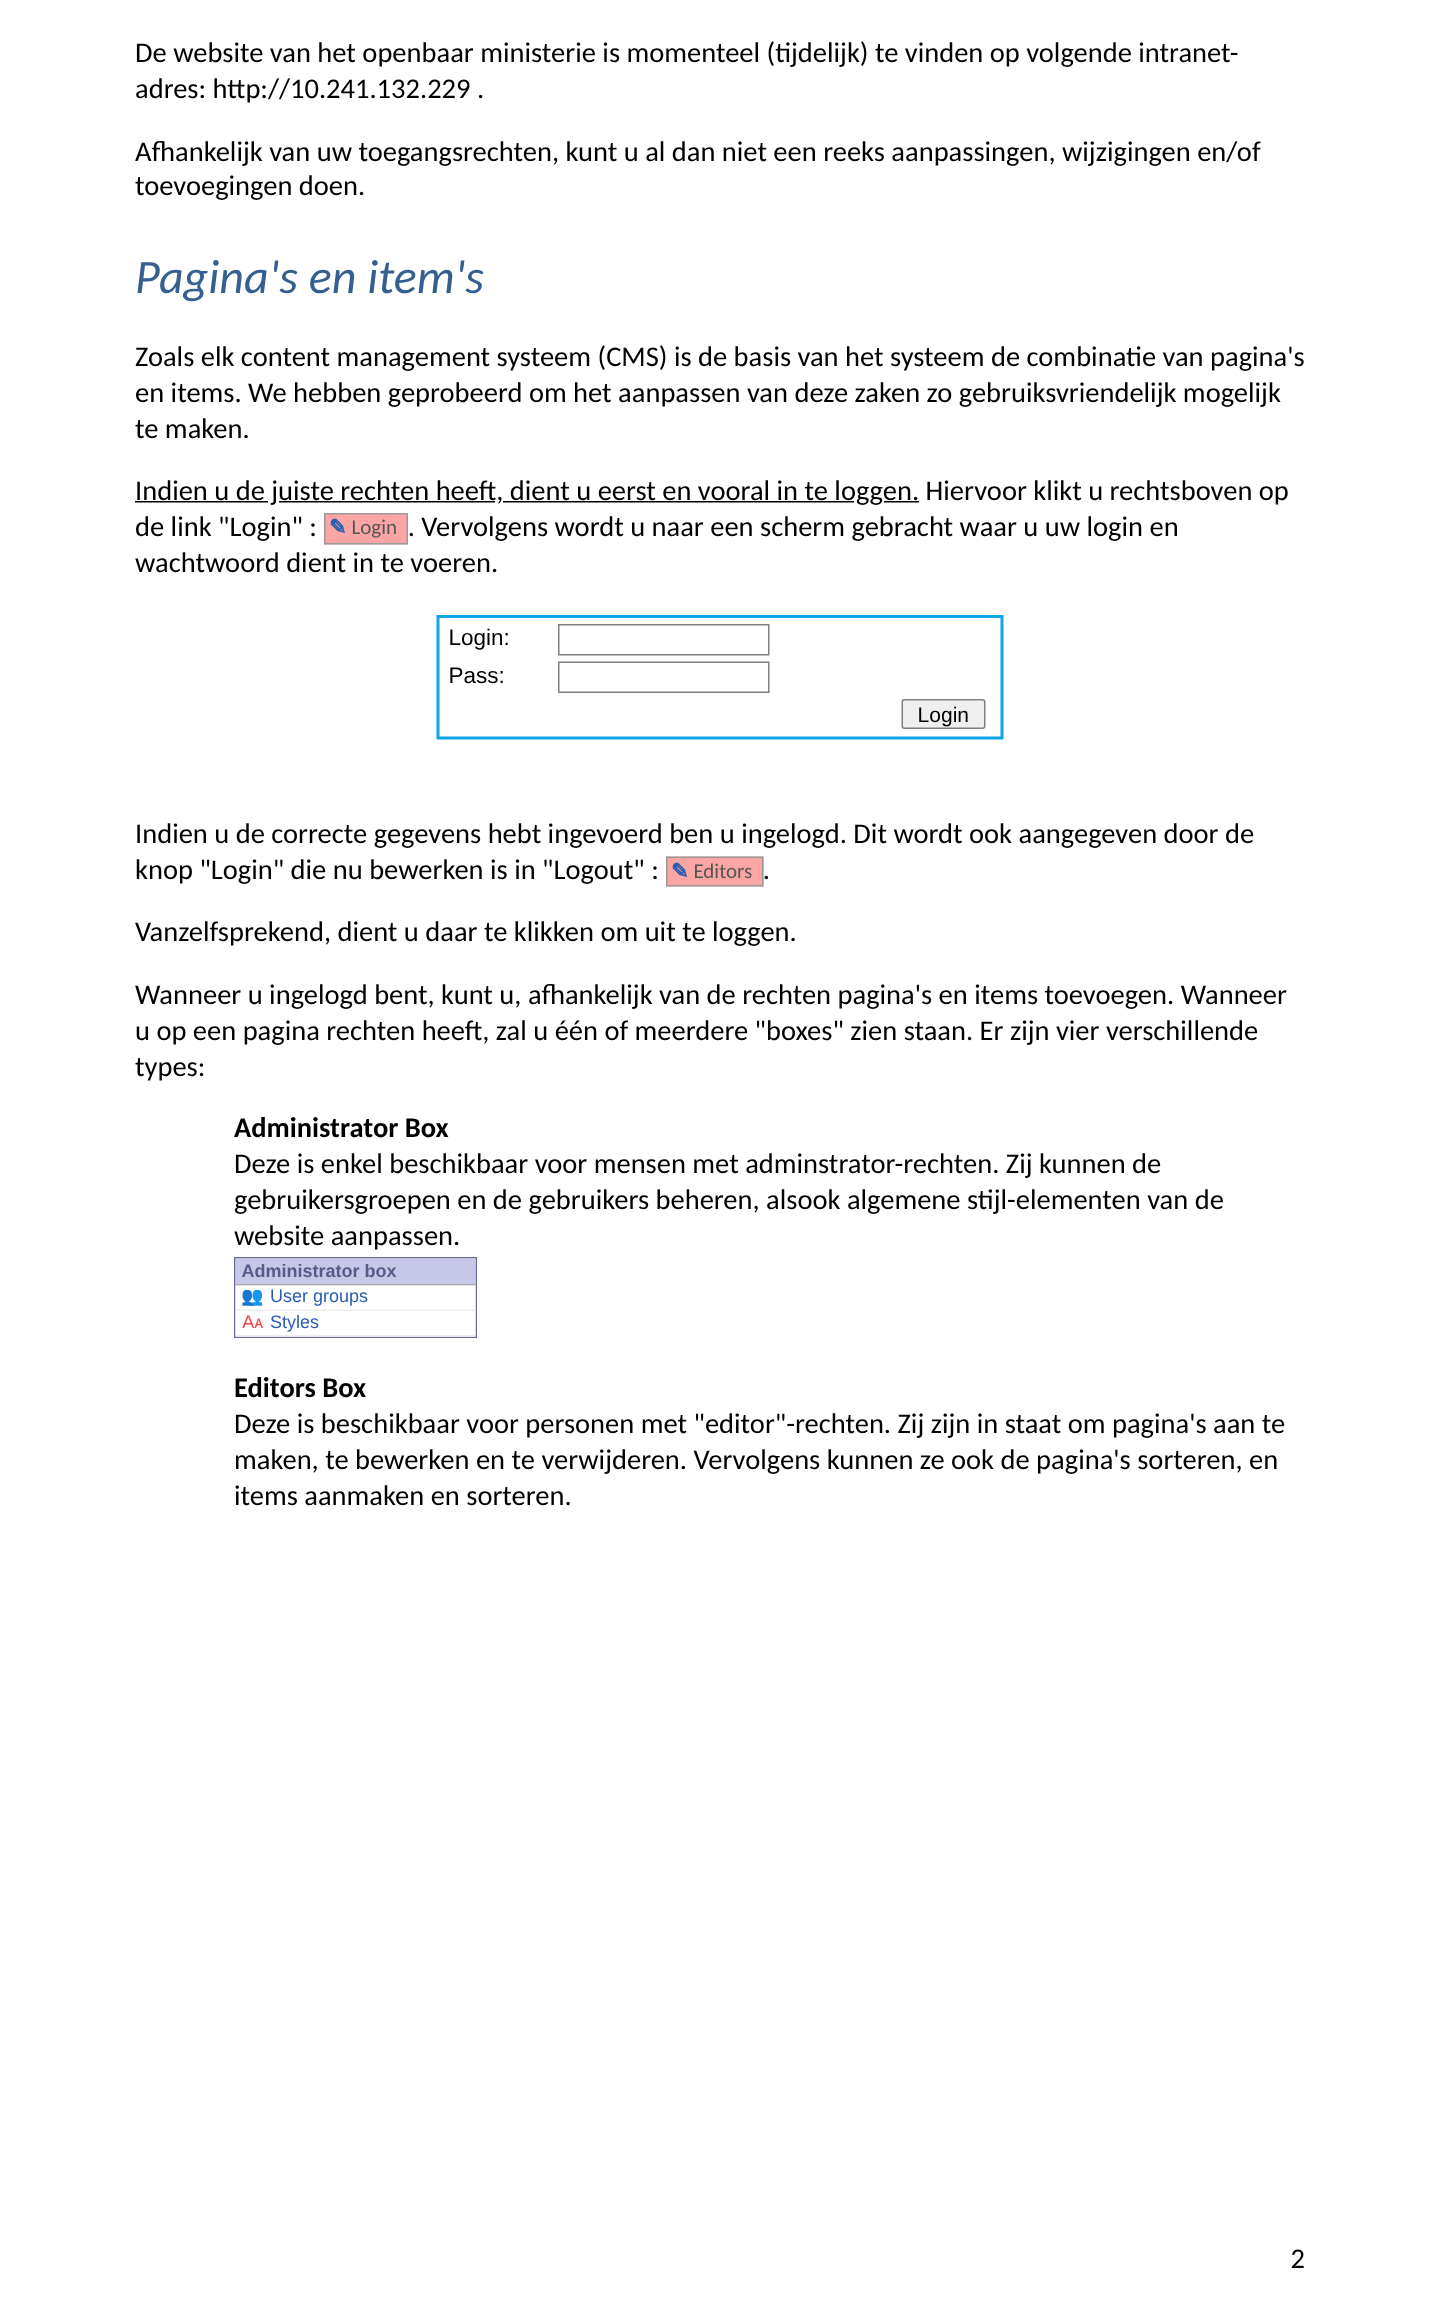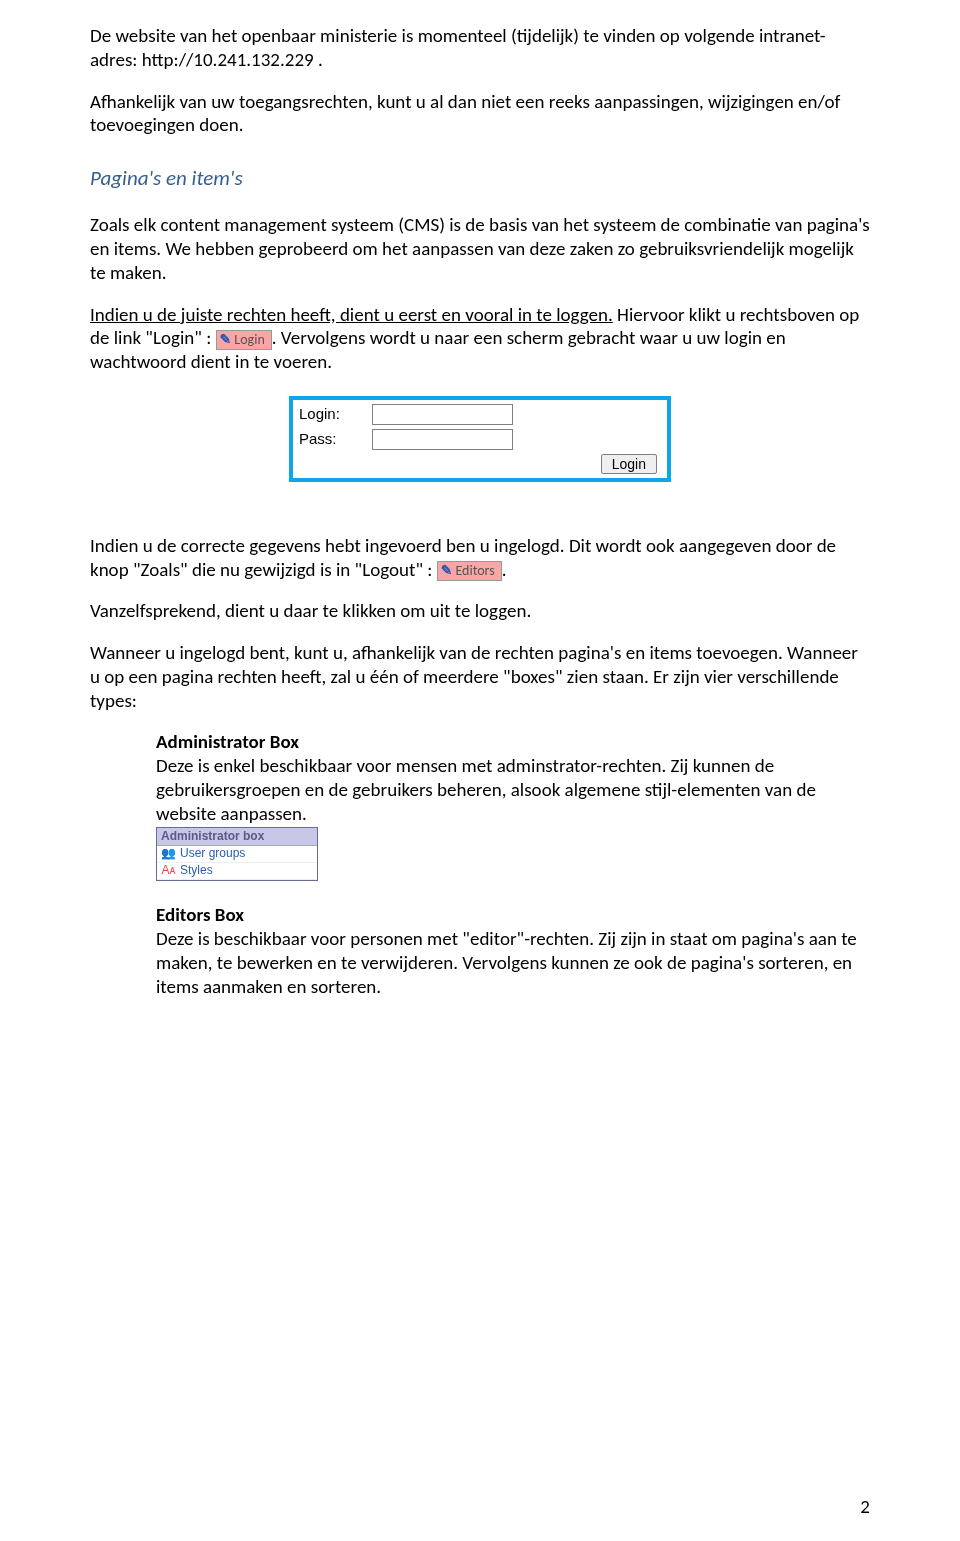--- a/index.html
+++ b/index.html
@@ -10,21 +10,21 @@
     width: 960px;
     margin: 0;
     padding: 24px 90px 30px 90px;
     box-sizing: border-box;
     line-height: 1.25;
   }
   p { margin: 0 0 18px 0; }
   h2.section {
     font-style: italic;
     font-weight: normal;
-    font-size: 21px;
+    font-size: 32px;
     color: #355f91;
     margin: 28px 0 22px 0;
   }
   .underline { text-decoration: underline; }
   .login-btn-img, .logout-btn-img {
     display: inline-block;
     border: 1px solid #999;
     background: #fca5a5;
     vertical-align: middle;
     font-size: 14px;
@@ -33,21 +33,21 @@
     line-height: 1.15;
   }
   .login-btn-img .pen, .logout-btn-img .pen {
     color: #2a5db0;
     font-weight: bold;
     margin-right: 3px;
   }
   .login-form-container {
     width: 370px;
     margin: 22px auto 52px auto;
-    border: 4px solid #0ea5e9;
+    border: 2px solid #0ea5e9;
     background: #fff;
     padding: 2px;
   }
   .login-form {
     width: 100%;
     border-collapse: collapse;
   }
   .login-form td {
     font-family: Verdana, Arial, sans-serif;
     font-size: 15px;
@@ -133,21 +133,21 @@
       <td><input type="password" class="textinput" style=""></td>
       <td></td>
     </tr>
     <tr class="submit-row">
       <td colspan="3"><button class="submit-btn">Login</button></td>
     </tr>
   </tbody>
     </table>
 </div>
 
-<p><span>Indien u de correcte gegevens hebt ingevoerd ben u ingelogd. Dit wordt ook aangegeven door de knop "Zoals" die nu gewijzigd is in "Logout" : </span><span class="logout-btn-img"><span class="pen">✎</span><span>Editors</span></span><span>.</span></p>
+<p><span>Indien u de correcte gegevens hebt ingevoerd ben u ingelogd. Dit wordt ook aangegeven door de knop "Login" die nu bewerken is in "Logout" : </span><span class="logout-btn-img"><span class="pen">✎</span><span>Editors</span></span><span>.</span></p>
 
 <p>Vanzelfsprekend, dient u daar te klikken om uit te loggen.</p>
 
 <p>Wanneer u ingelogd bent, kunt u, afhankelijk van de rechten pagina's en items toevoegen. Wanneer u op een pagina rechten heeft, zal u één of meerdere "boxes" zien staan. Er zijn vier verschillende types:</p>
 
 <div class="indent-block">
   <span class="bold">Administrator Box</span><br>
   <span>Deze is enkel beschikbaar voor mensen met adminstrator-rechten. Zij kunnen de gebruikersgroepen en de gebruikers beheren, alsook algemene stijl-elementen van de website aanpassen.</span><br>
   <div class="admin-box">
     <div class="ab-header">Administrator box</div>

